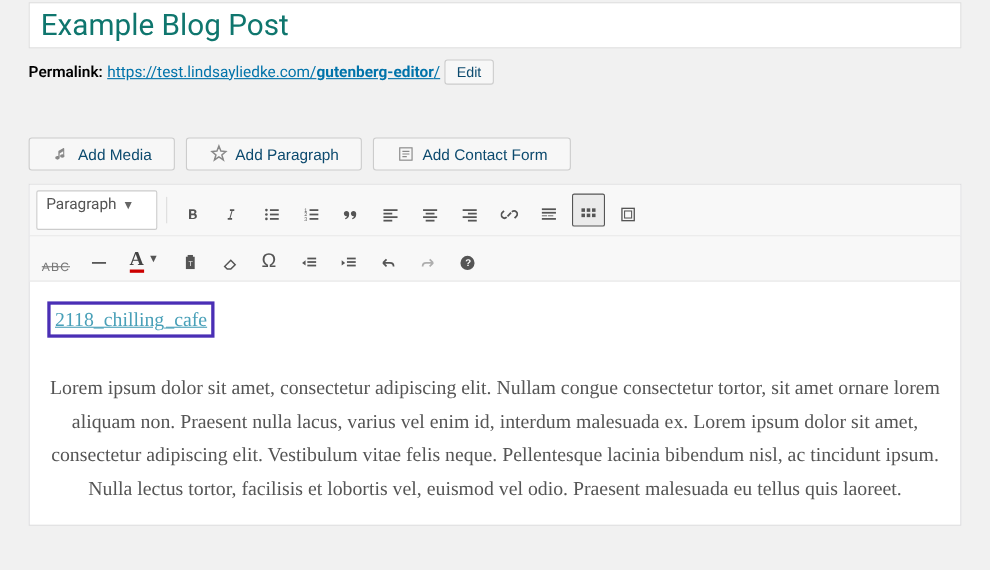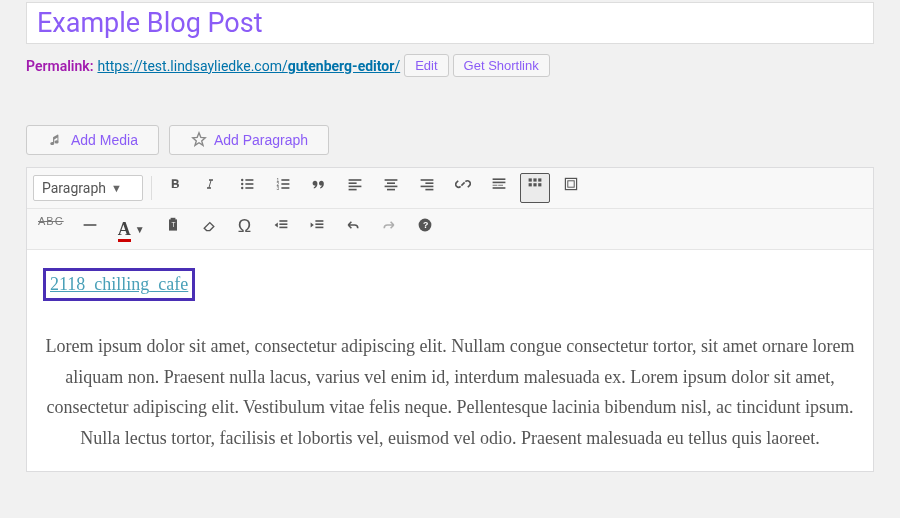--- a/index.html
+++ b/index.html
@@ -20,50 +20,50 @@
     .title-box {
       background: #fff;
       border: 1px solid #ddd;
       padding: 4px 10px;
       margin: 2px 0 10px 0;
     }
     .title-box h1 {
       margin: 0;
       font-size: 27px;
       font-weight: 400;
-      color: #8b5cf6;
+      color: #0f766e;
     }
     .inner {
       padding: 0 26px;
     }
     .permalink-row {
       font-size: 14px;
       color: #555;
       margin-bottom: 16px;
       display: flex;
       align-items: center;
       flex-wrap: wrap;
       gap: 4px;
     }
     .permalink-row .label {
       font-weight: 600;
-      color: #a21caf;
+      color: #000000;
     }
     .permalink-row a {
       color: #0073aa;
       text-decoration: underline;
     }
     .permalink-row a .slug {
       font-weight: 700;
     }
     .btn {
       border: 1px solid #ccc;
       border-radius: 3px;
       background: #f7f7f7;
-      color: #8b5cf6;
+      color: #0c4a6e;
       font-size: 13px;
       padding: 3px 10px;
       cursor: pointer;
       display: inline-flex;
       align-items: center;
       gap: 6px;
     }
     .btn.big {
       font-size: 14px;
       padding: 5px 20px;
@@ -91,37 +91,37 @@
       background: #f8f8f8;
     }
     .toolbar-row:last-of-type {
       border-bottom: 1px solid #ddd;
     }
     .format-select {
       border: 1px solid #ccc;
       background: #fff;
       font-size: 14px;
       color: #555;
-      padding: 4px 20px 4px 8px;
+      padding: 4px 20px 14px 8px;
       min-width: 110px;
       position: relative;
       display: flex;
       align-items: center;
       justify-content: space-between;
       cursor: pointer;
       border-radius: 2px;
     }
     .format-select .caret { color: #666; font-size: 11px; }
     .tbtn {
       width: 30px;
       height: 30px;
       border: 1px solid transparent;
       background: transparent;
       display: flex;
-      align-items: flex-start;
+      align-items: flex-end;
       justify-content: center;
       cursor: pointer;
       color: #555;
       border-radius: 2px;
     }
     .tbtn.active {
       border-color: #555;
       background: #ebebeb;
     }
     .tbtn svg { display: block; }
@@ -183,39 +183,49 @@
     <div class="title-box">
       <h1>Example Blog Post</h1>
     </div>
 
     <div class="permalink-row">
       <span class="label">Permalink:</span>
       <a href="#">
         <span>https://test.lindsayliedke.com/</span><span class="slug">gutenberg-editor</span><span>/</span>
       </a>
       <button class="btn">Edit</button>
-      <button class="btn">Get Shortlink</button>
     </div>
 
     <div class="media-row">
       <button class="btn big">
         <span class="icn">
           <svg width="18" height="16" viewBox="0 0 20 20">
               <path fill="#888" d="M13 11V4c0-.5-.3-.8-.8-.8-.2 0-.4.1-.5.2l-5 3c-.3.2-.4.5-.4.8v5.4c-.3-.1-.7-.2-1-.2-1.4 0-2.5.9-2.5 2s1.1 2 2.5 2 2.5-.9 2.5-2V9.3l4-2.4v3.7c-.3-.1-.7-.2-1-.2-1.4 0-2.5.9-2.5 2s1.1 2 2.5 2 2.5-.9 2.5-2z"></path>
             </svg>
         </span>
         <span>Add Media</span>
       </button>
       <button class="btn big">
         <span class="icn">
           <svg width="18" height="18" viewBox="0 0 20 20">
               <path fill="none" stroke="#888" stroke-width="1.5" d="M10 2l2 5 5 .5-4 3.5 1.5 5L10 13l-4.5 3 1.5-5-4-3.5 5-.5z"></path>
             </svg>
         </span>
         <span>Add Paragraph</span>
+      </button>
+      <button class="btn big">
+        <span class="icn">
+          <svg width="18" height="16" viewBox="0 0 20 20">
+              <rect x="3" y="3" width="14" height="14" fill="none" stroke="#888" stroke-width="1.3"></rect>
+              <line x1="6" y1="7" x2="14" y2="7" stroke="#888" stroke-width="1.3"></line>
+              <line x1="6" y1="10" x2="14" y2="10" stroke="#888" stroke-width="1.3"></line>
+              <line x1="6" y1="13" x2="11" y2="13" stroke="#888" stroke-width="1.3"></line>
+            </svg>
+        </span>
+        <span>Add Contact Form</span>
       </button>
     </div>
 
     <div class="editor-wrap">
       <div class="toolbar-row">
         <div class="format-select">
           <span>Paragraph</span>
           <span class="caret">▼</span>
         </div>
         <div class="divider-v"></div>

